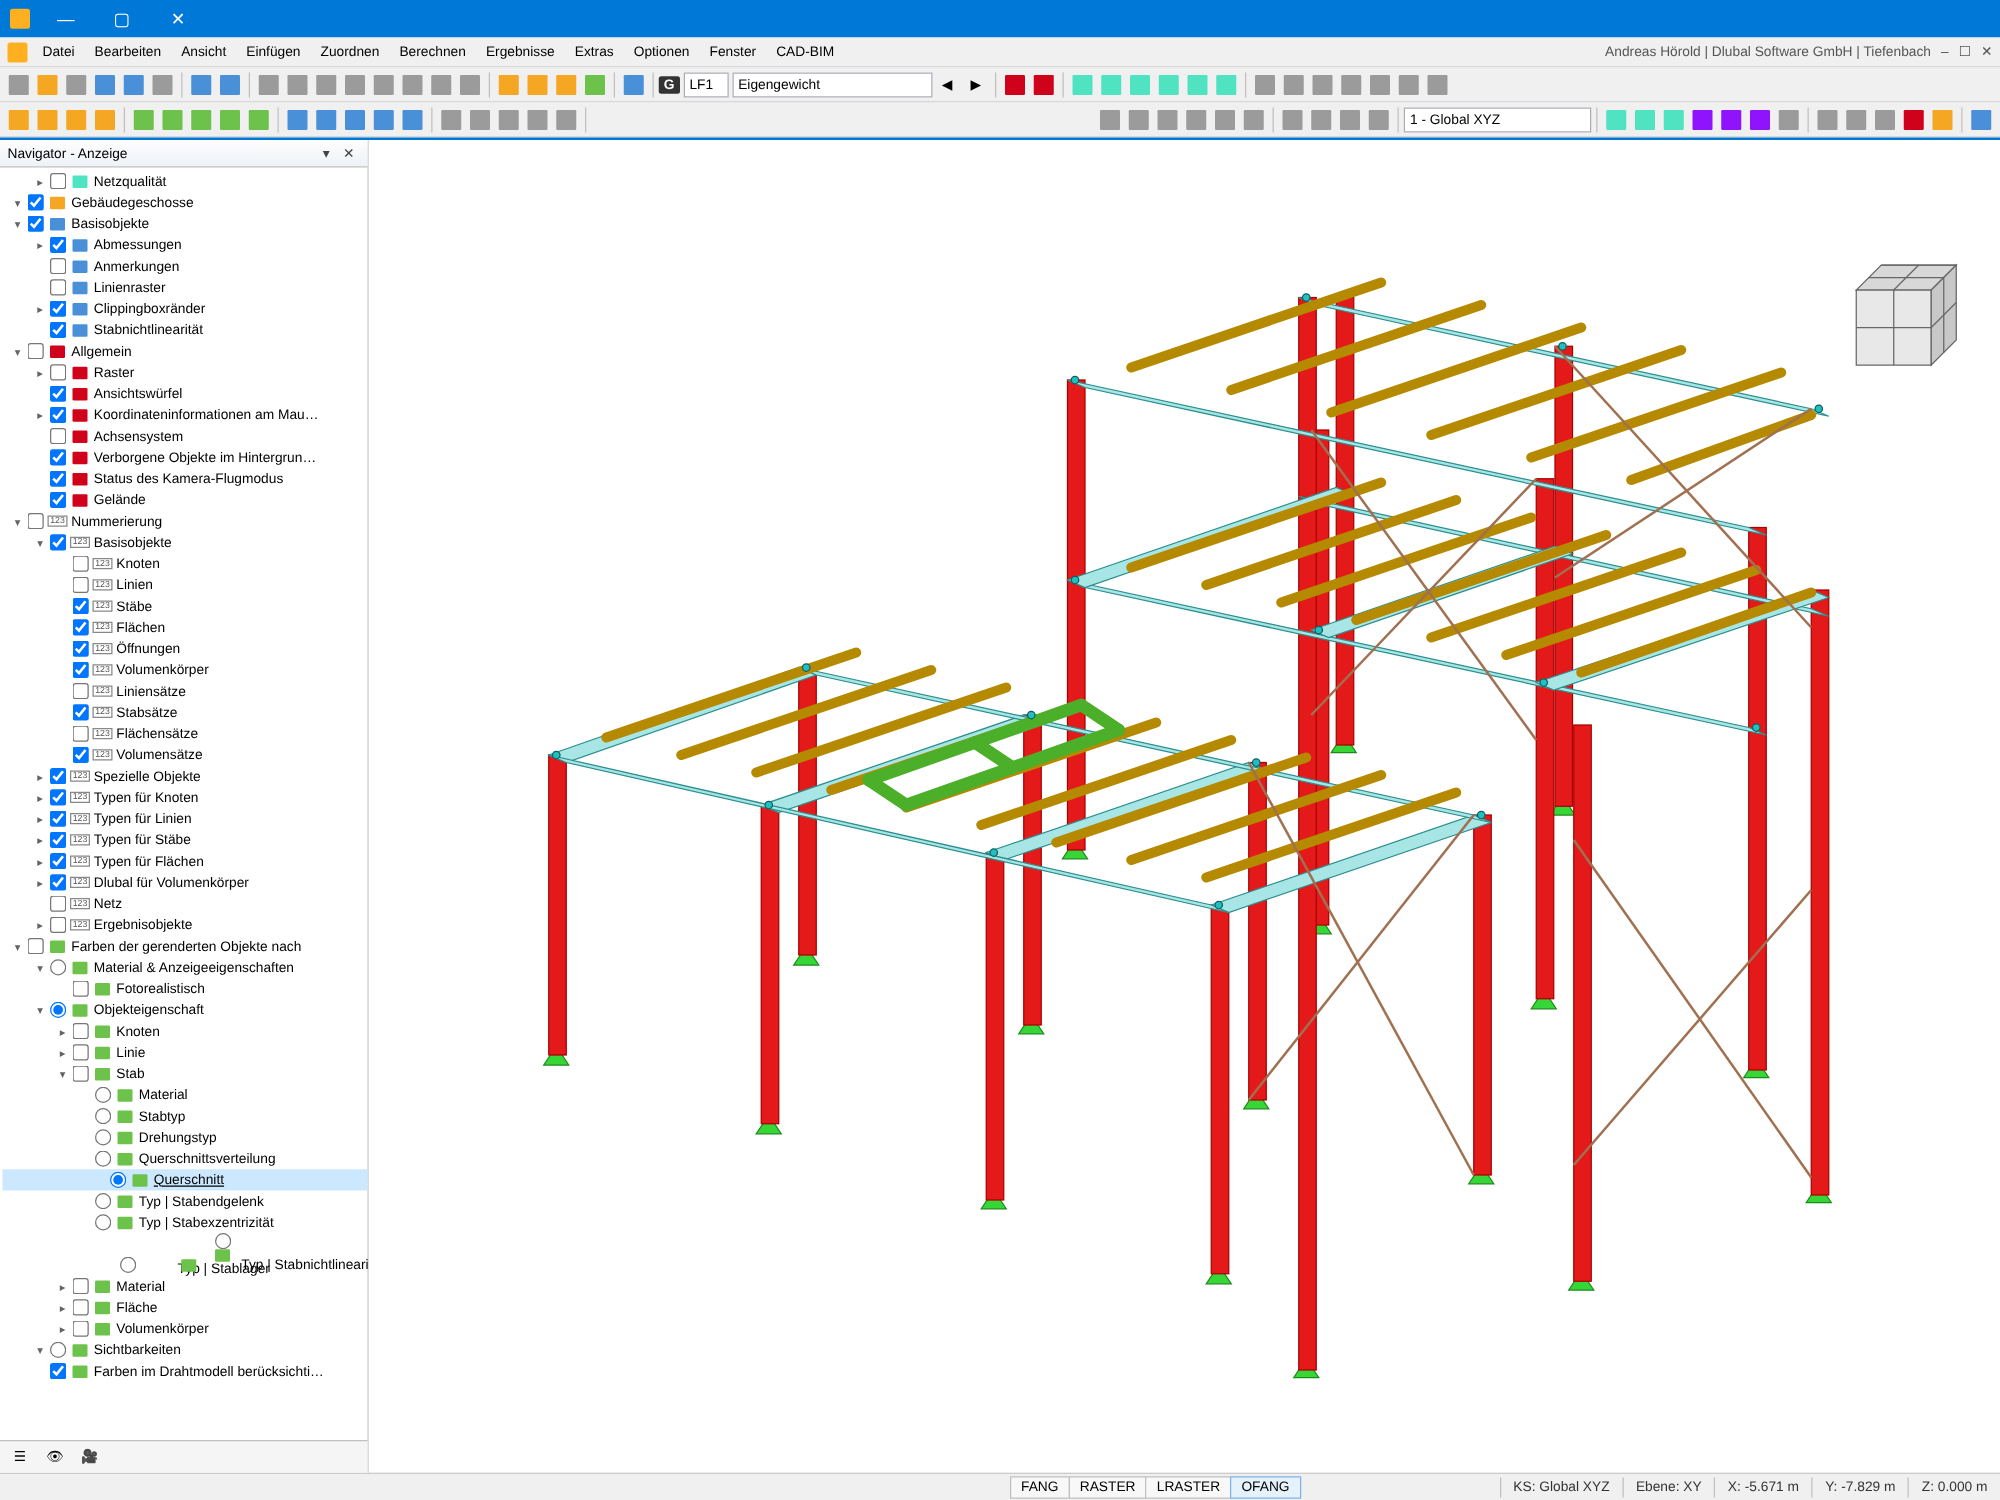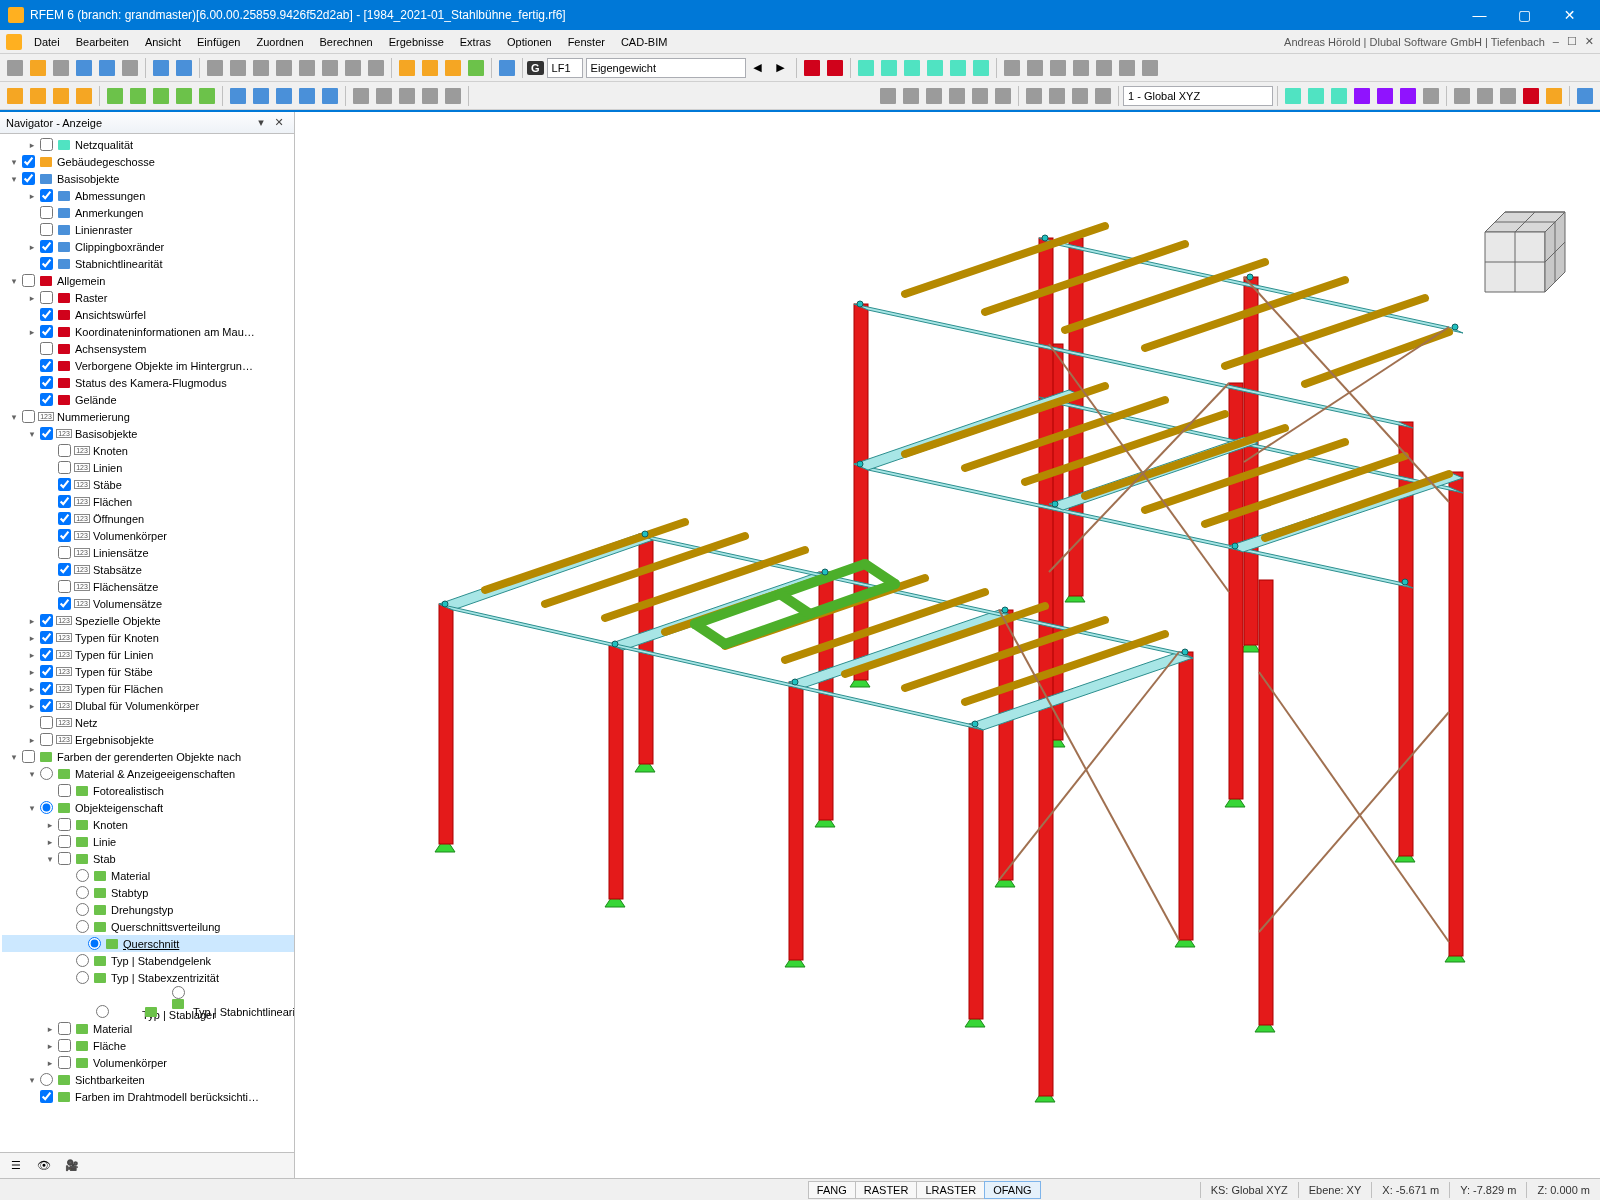--- a/index.html
+++ b/index.html
@@ -45,21 +45,20 @@
 
 .i-blue { background:#4a90d9; } .i-green { background:#6cc24a; } .i-orange { background:#f5a623; }
 .i-red { background:#d0021b; } .i-cyan { background:#50e3c2; } .i-gray { background:#9b9b9b; } .i-purple { background:#9013fe; }
 .icbox { width:14px; height:12px; border-radius:1px; }
 </style>
 </head>
 <body>
 
 <div class="titlebar">
   <div class="appicon"></div>
-  <div class="title">RFEM 6 (branch: grandmaster)[6.00.00.25859.9426f52d2ab] - [1984_2021-01_Stahlbühne_fertig.rf6]</div>
   <div class="winbtn">—</div>
   <div class="winbtn">▢</div>
   <div class="winbtn close">✕</div>
 </div>
 
 <div class="menubar">
   <span class="appicon" style="width:16px;height:16px;background:#ffb020;border-radius:2px;margin:0 4px"></span>
   <span id="menuitems"><span class="mitem">Datei</span><span class="mitem">Bearbeiten</span><span class="mitem">Ansicht</span><span class="mitem">Einfügen</span><span class="mitem">Zuordnen</span><span class="mitem">Berechnen</span><span class="mitem">Ergebnisse</span><span class="mitem">Extras</span><span class="mitem">Optionen</span><span class="mitem">Fenster</span><span class="mitem">CAD-BIM</span></span>
   <span class="spacer"></span>
   <span class="userinfo">Andreas Hörold | Dlubal Software GmbH | Tiefenbach</span>

